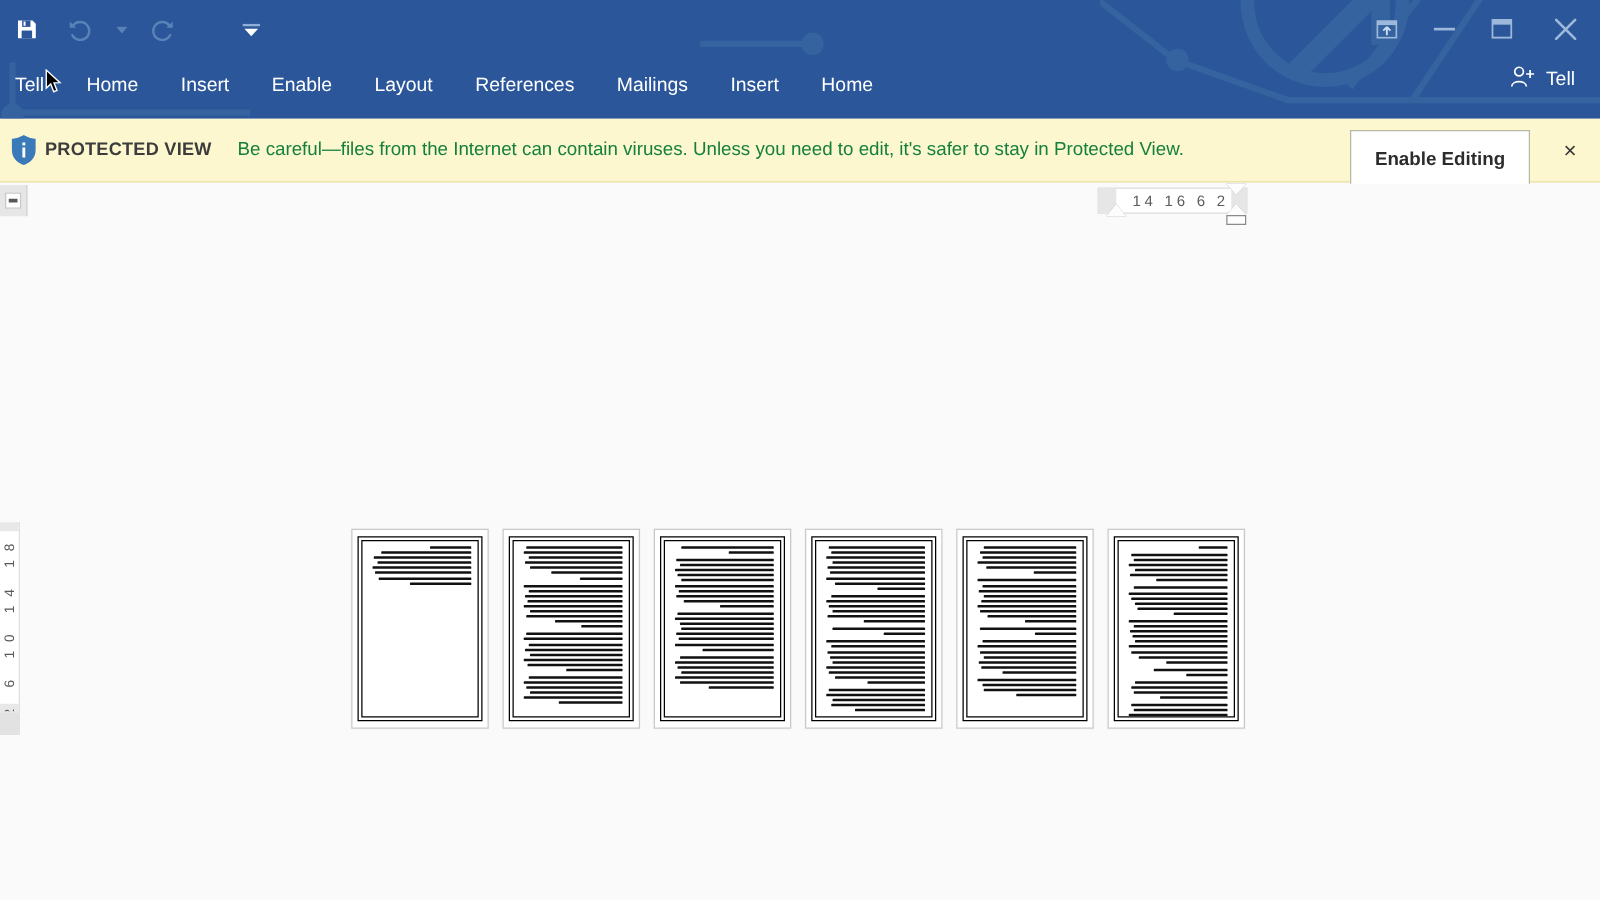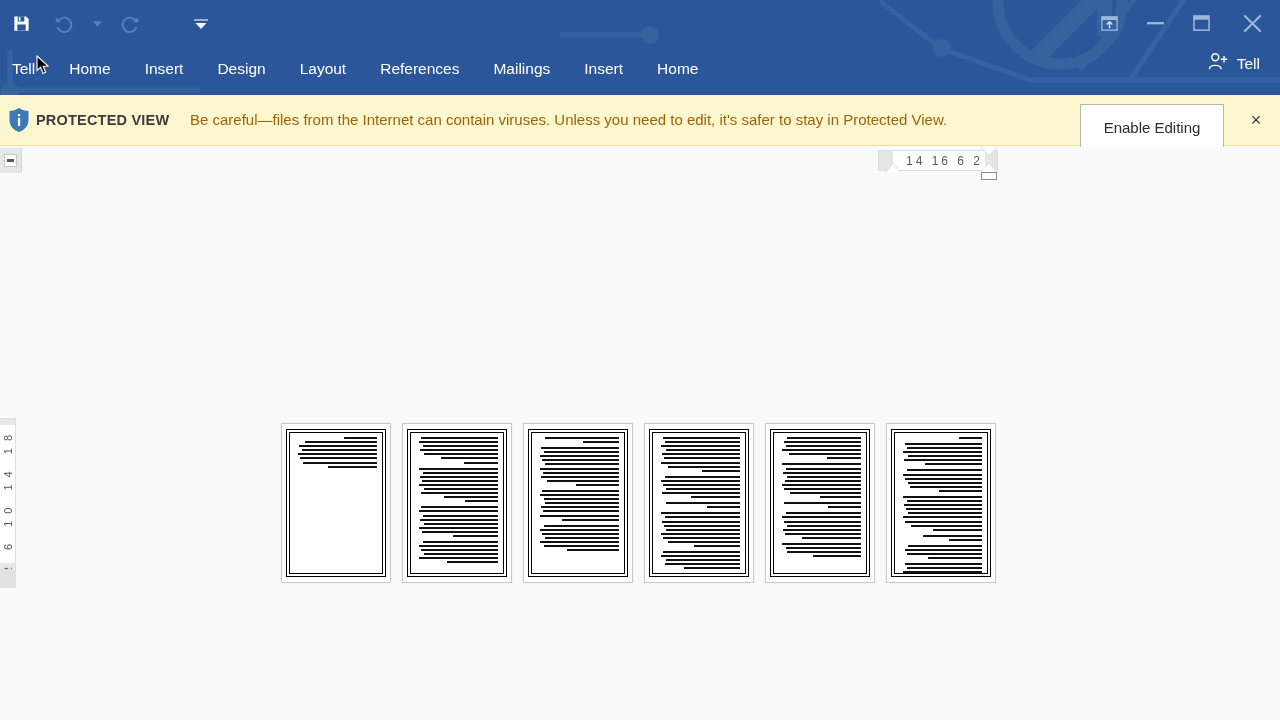--- a/index.html
+++ b/index.html
@@ -55,25 +55,25 @@
   .cursor { position: absolute; left: 36px; top: 55px; }
 
   
   .pvbar {
     position: absolute; left: 0; top: 95px; width: 1280px; height: 51px;
     background: #fdf7cf; border-bottom: 1px solid #e8dfa4;
     display: flex; align-items: center;
   }
   .pv-icon { width: 34px; display: flex; justify-content: center; align-items: center; margin-left: 2px; }
   .pv-label { font-size: 14.5px; color: #3c3c3c; font-weight: bold; letter-spacing: .2px; width: 150px; }
-  .pv-msg { font-size: 15px; color: #a16207; line-height: 1.42; width: 865px; padding-left: 4px; }
+  .pv-msg { font-size: 15px; color: #15803d; line-height: 1.42; width: 865px; padding-left: 4px; }
   .pv-enable {
     position: absolute; right: 56px; top: 104px; width: 144px; height: 47px;
     background: #ffffff; border: 1px solid #b8b8a8; font-size: 15px; color: #2c2c2c;
-    display: flex; align-items: center; justify-content: center; cursor: default;
+    display: flex; align-items: center; justify-content: center; cursor: default; font-weight: bold;
   }
   .pv-close {
     position: absolute; right: 12px; top: 108px; width: 24px; height: 24px;
     display: flex; align-items: center; justify-content: center; color: #3c3c3c; font-size: 18px;
   }
 
   
   .workarea {
     position: absolute; left: 0; top: 147px; width: 1280px; height: 573px;
     background: #fafafa;
@@ -255,21 +255,21 @@
       </div>
     </div>
 
     <div class="tabs">
       <div class="tab tab-file">Tell</div>
       <div class="tab-sp"></div>
       <div class="tab">Home</div>
       <div class="tab-sp"></div>
       <div class="tab">Insert</div>
       <div class="tab-sp"></div>
-      <div class="tab">Design</div>
+      <div class="tab">Enable</div>
       <div class="tab-sp"></div>
       <div class="tab">Layout</div>
       <div class="tab-sp"></div>
       <div class="tab">References</div>
       <div class="tab-sp"></div>
       <div class="tab">Mailings</div>
       <div class="tab-sp"></div>
       <div class="tab">Insert</div>
       <div class="tab-sp"></div>
       <div class="tab">Home</div>

